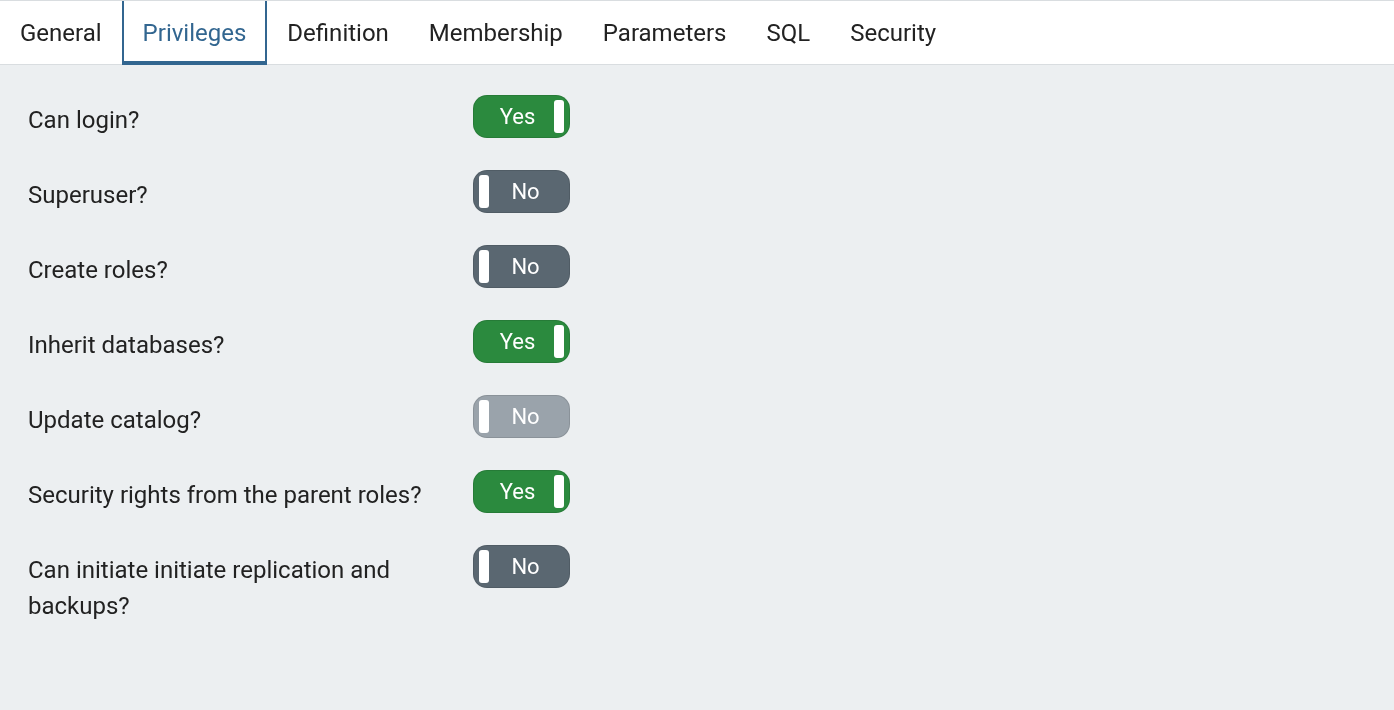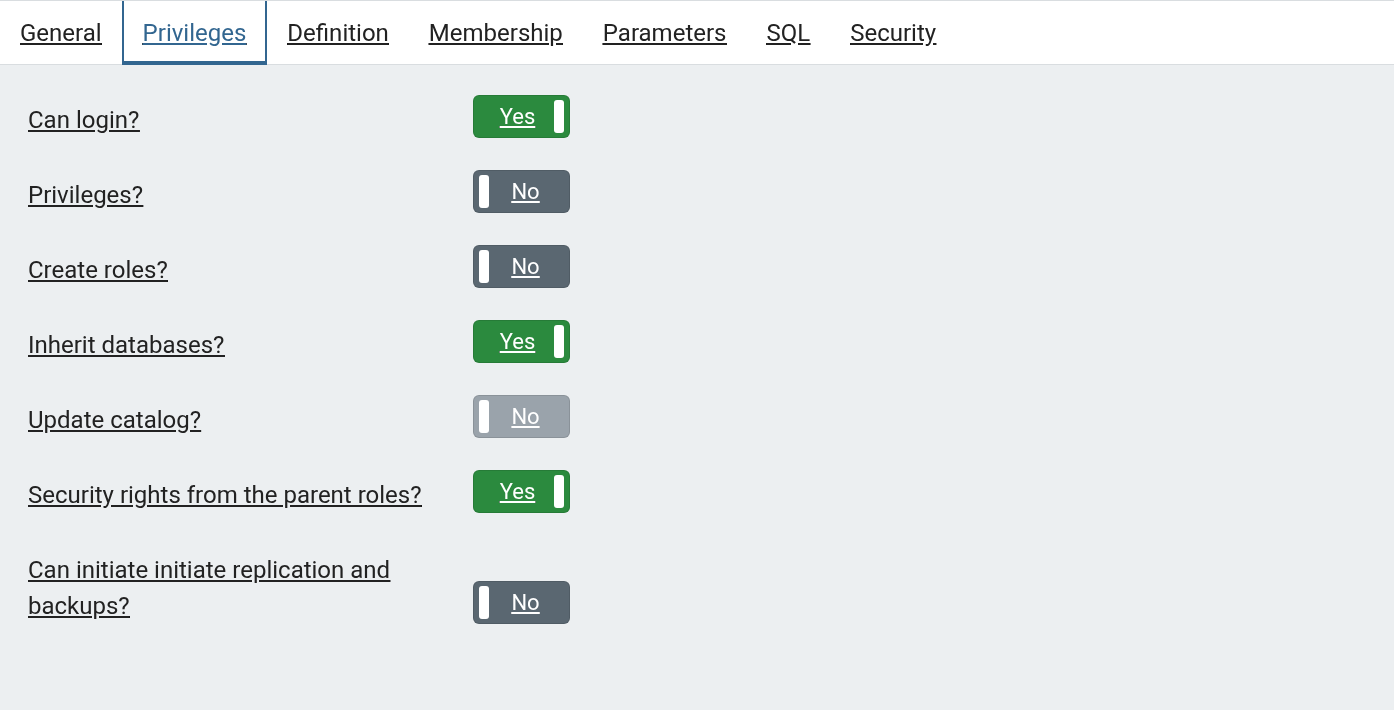--- a/index.html
+++ b/index.html
@@ -1,19 +1,18 @@
 <!DOCTYPE html>
 <html><head>
   <meta charset="utf-8">
   <style>
     * {
       box-sizing: border-box;
       margin: 0;
       padding: 0;
-      text-decoration: underline;
     }
     body {
       font-family: -apple-system, BlinkMacSystemFont, "Segoe UI", Roboto, "Helvetica Neue", Arial, sans-serif;
       background: #eceff1;
       width: 1394px;
       height: 710px;
       overflow: hidden;
     }
     .tabs {
       display: flex;
@@ -46,35 +45,35 @@
       right: -2px;
       bottom: -1px;
       height: 4px;
       background: #326690;
     }
     .panel {
       padding: 30px 28px;
     }
     .row {
       display: flex;
-      align-items: flex-end;
+      align-items: flex-start;
       margin-bottom: 32px;
     }
     .label {
       width: 445px;
       font-size: 24px;
       color: #222;
       padding-top: 7px;
       line-height: 1.5;
       padding-right: 30px;
     }
     .toggle {
       width: 97px;
       height: 43px;
-      border-radius: 6px;
+      border-radius: 14px;
       display: flex;
       align-items: center;
       font-size: 22px;
       color: #ffffff;
       position: relative;
       cursor: pointer;
       border: 1px solid rgba(0,0,0,0.1);
     }
     .toggle .knob {
       position: absolute;
@@ -129,21 +128,21 @@
 
   <div class="row">
     <div class="label">Can login?</div>
     <div class="toggle on">
       <span class="toggle-text">Yes</span>
       <span class="knob"></span>
     </div>
   </div>
 
   <div class="row">
-    <div class="label">Privileges?</div>
+    <div class="label">Superuser?</div>
     <div class="toggle off">
       <span class="knob"></span>
       <span class="toggle-text">No</span>
     </div>
   </div>
 
   <div class="row">
     <div class="label">Create roles?</div>
     <div class="toggle off">
       <span class="knob"></span>

